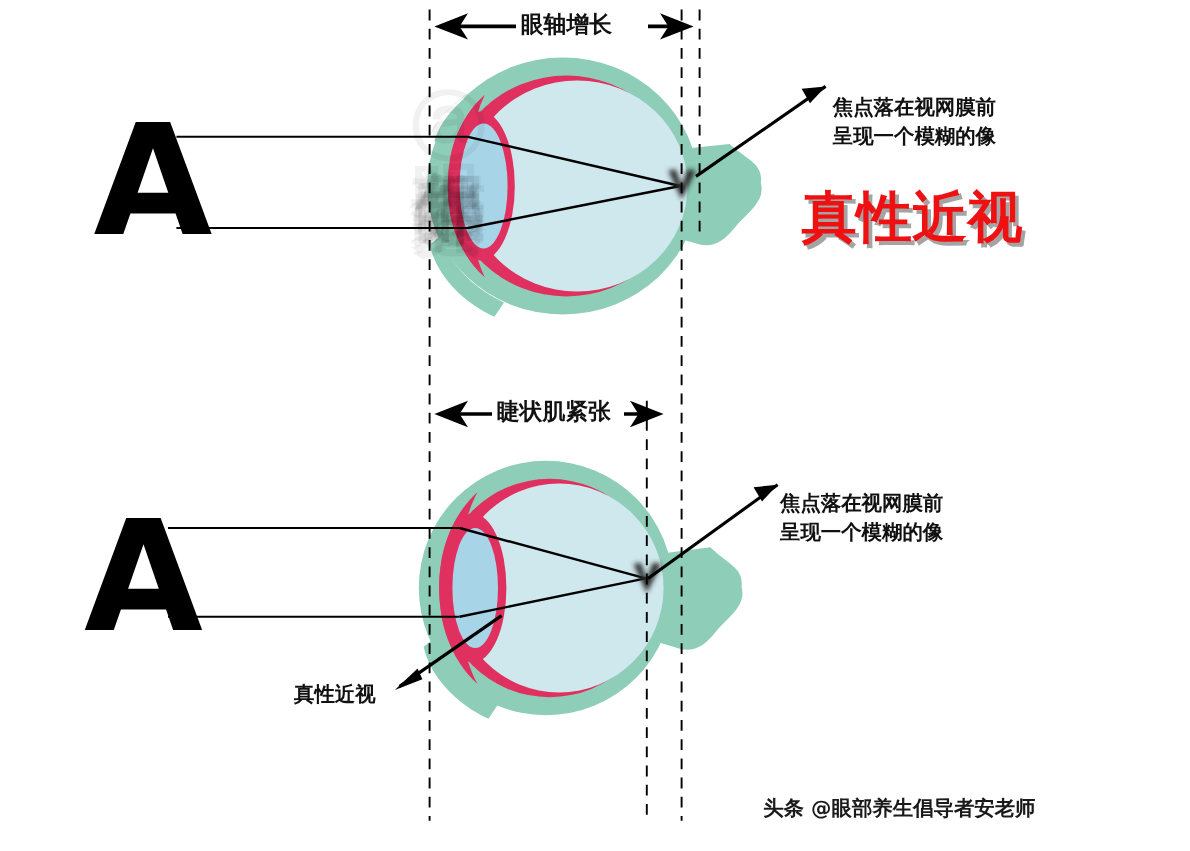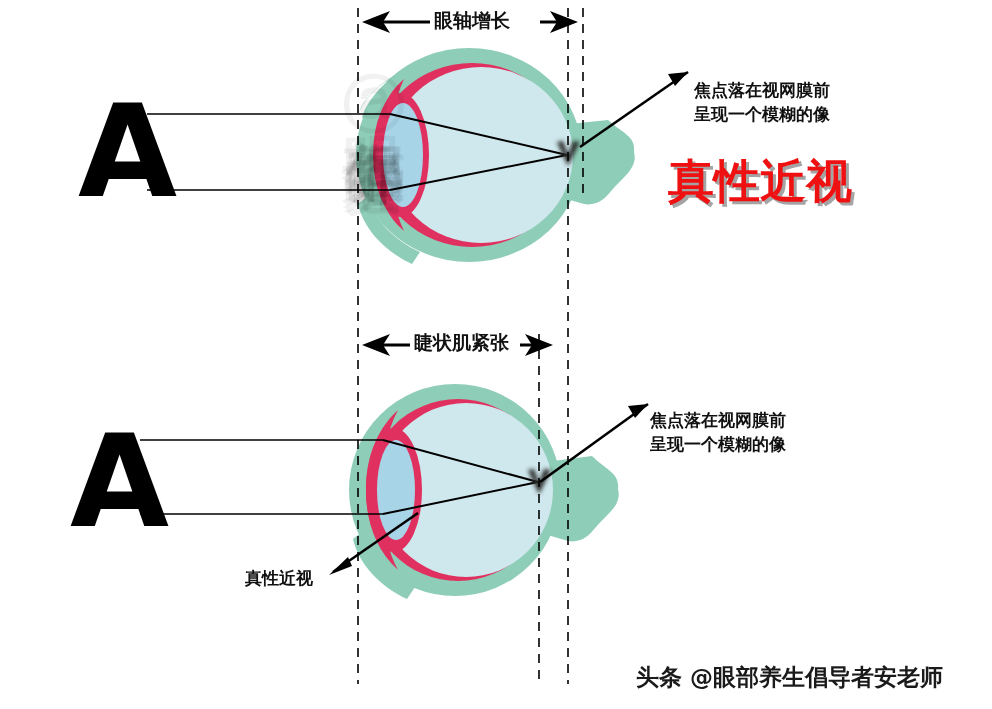--- a/index.html
+++ b/index.html
@@ -115,21 +115,21 @@
     user-select: none;
   }
 
   
   #byline {
     position: absolute;
     left: 636px;
     top: 662px;
     font-family: "DejaVu Sans", "Liberation Sans", sans-serif;
     font-weight: 700;
-    font-size: 23px;
+    font-size: 17px;
     color: #1a1a1a;
     white-space: nowrap;
     text-shadow: 1px 1px 0 rgba(255,255,255,0.9);
   }
 </style>
 </head>
 <body>
 
 <div id="page">
 

